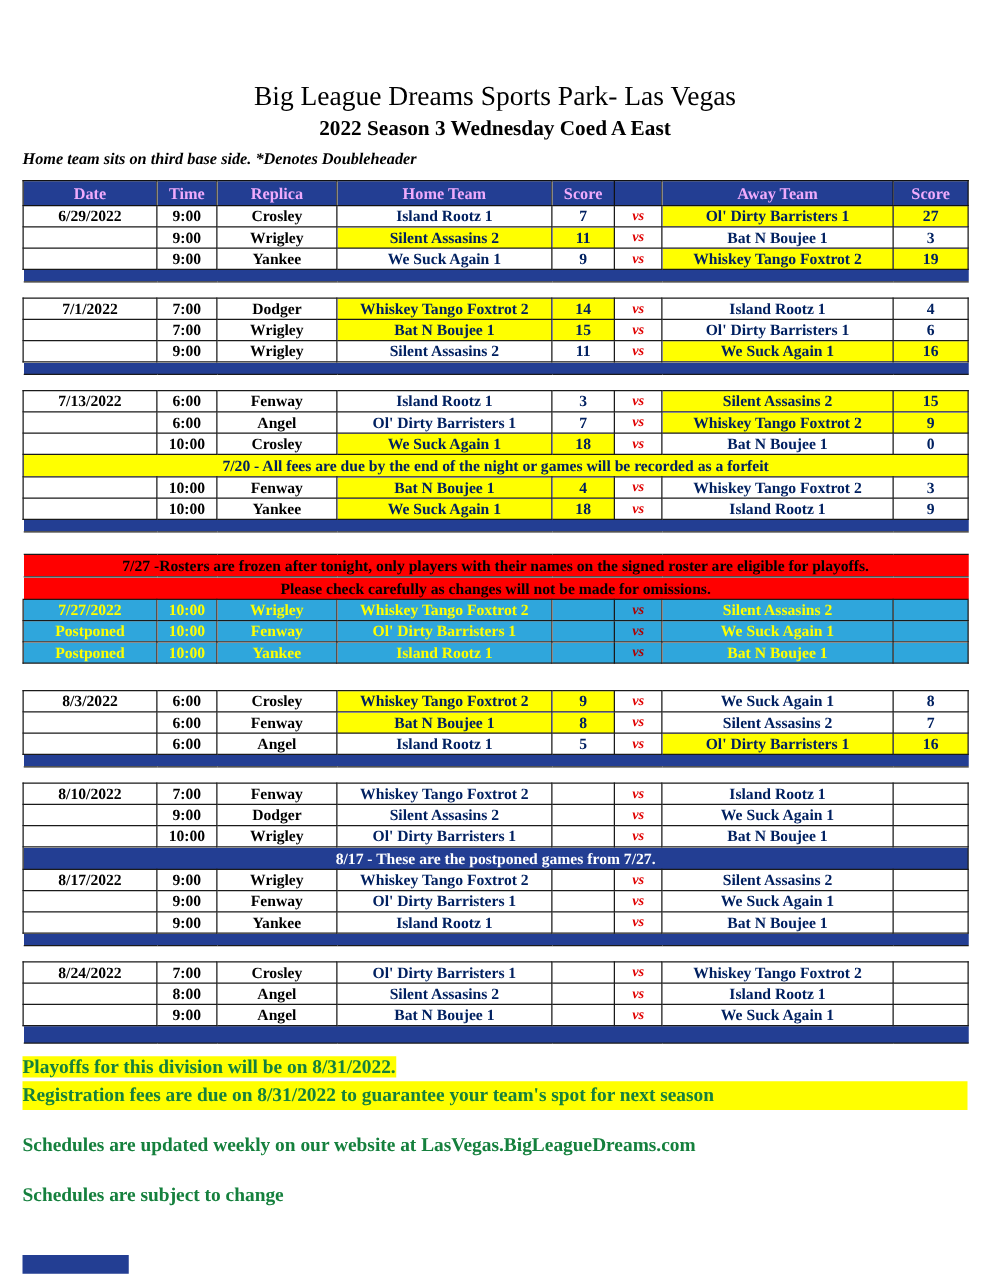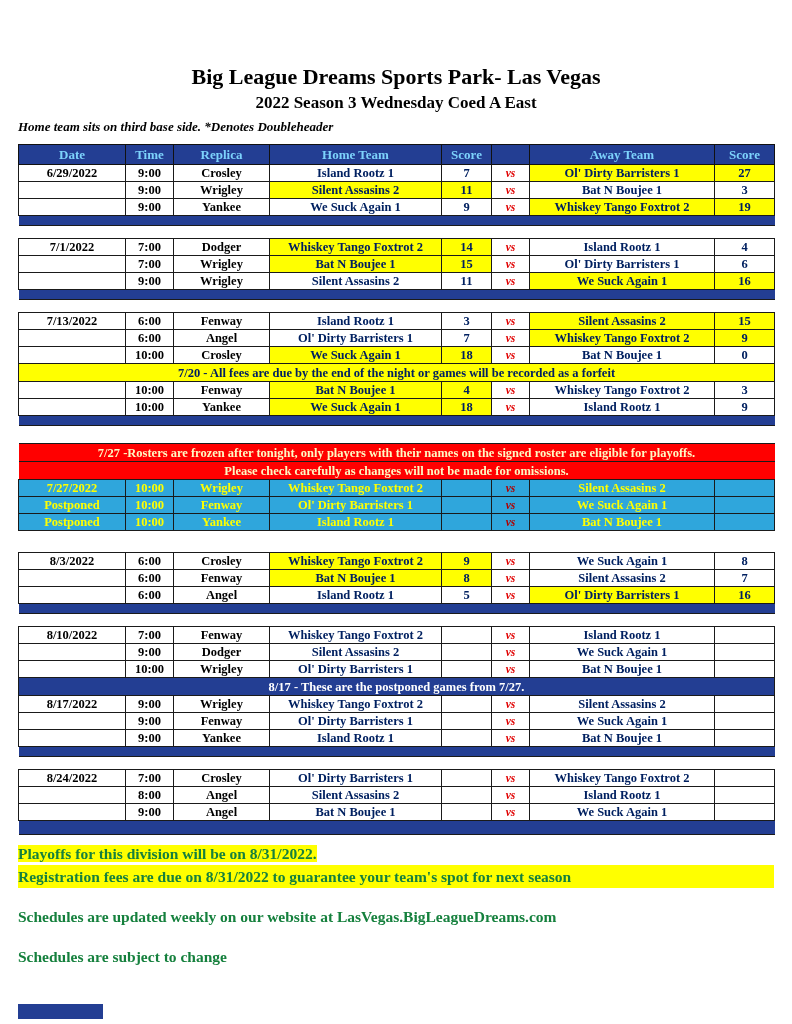--- a/index.html
+++ b/index.html
@@ -7,40 +7,40 @@
   body {
     width: 792px; height: 1024px;
     background: #ffffff;
     font-family: "Liberation Serif", serif;
     overflow: hidden;
   }
   .page { padding: 64px 18px 0 18px; }
 
   h1 {
     margin: 0; text-align: center;
-    font-size: 22px; font-weight: bold; color: #000;
+    font-size: 22px; font-weight: normal; color: #000;
   }
   h2 {
     margin: 3px 0 0 0; text-align: center;
     font-size: 17px; font-weight: bold; color: #000;
   }
   .note {
     margin-top: 6px; 
     font-size: 13px; font-weight: bold; font-style: italic; color: #000;
   }
 
   table {
     margin-top: 9px;
     border-collapse: collapse;
     table-layout: fixed;
     width: 756px;
   }
   th {
     background: var(--navy);
-    color: #7dd3fc;
+    color: #f0abfc;
     font-size: 13px; font-weight: bold;
     height: 20px;
     border: 1px solid #111;
     padding: 0 2px;
     white-space: nowrap; overflow: hidden; margin-left: 32px;
   }
   td {
     height: 17px;
     line-height: 16px;
     border: 1px solid #1a1a1a;
@@ -67,21 +67,21 @@
     border: none;
     height: 13px; padding: 0;
   }
   tr.notice-yellow td {
     background: var(--yellow);
     color: var(--team_text);
     height: 18px;
   }
   tr.notice-red td {
     background: var(--red);
-    color: #fef9c3;
+    color: #000000;
     border-left: none; border-right: none;
     height: 18px;
   }
   tr.notice-blue td {
     background: var(--navy);
     color: #ffffff;
     height: 18px;
   }
   tr.postponed td { background: var(--postponed_blue); color: var(--yellow); }
   tr.postponed td.team, tr.postponed td.score { color: var(--yellow); }

